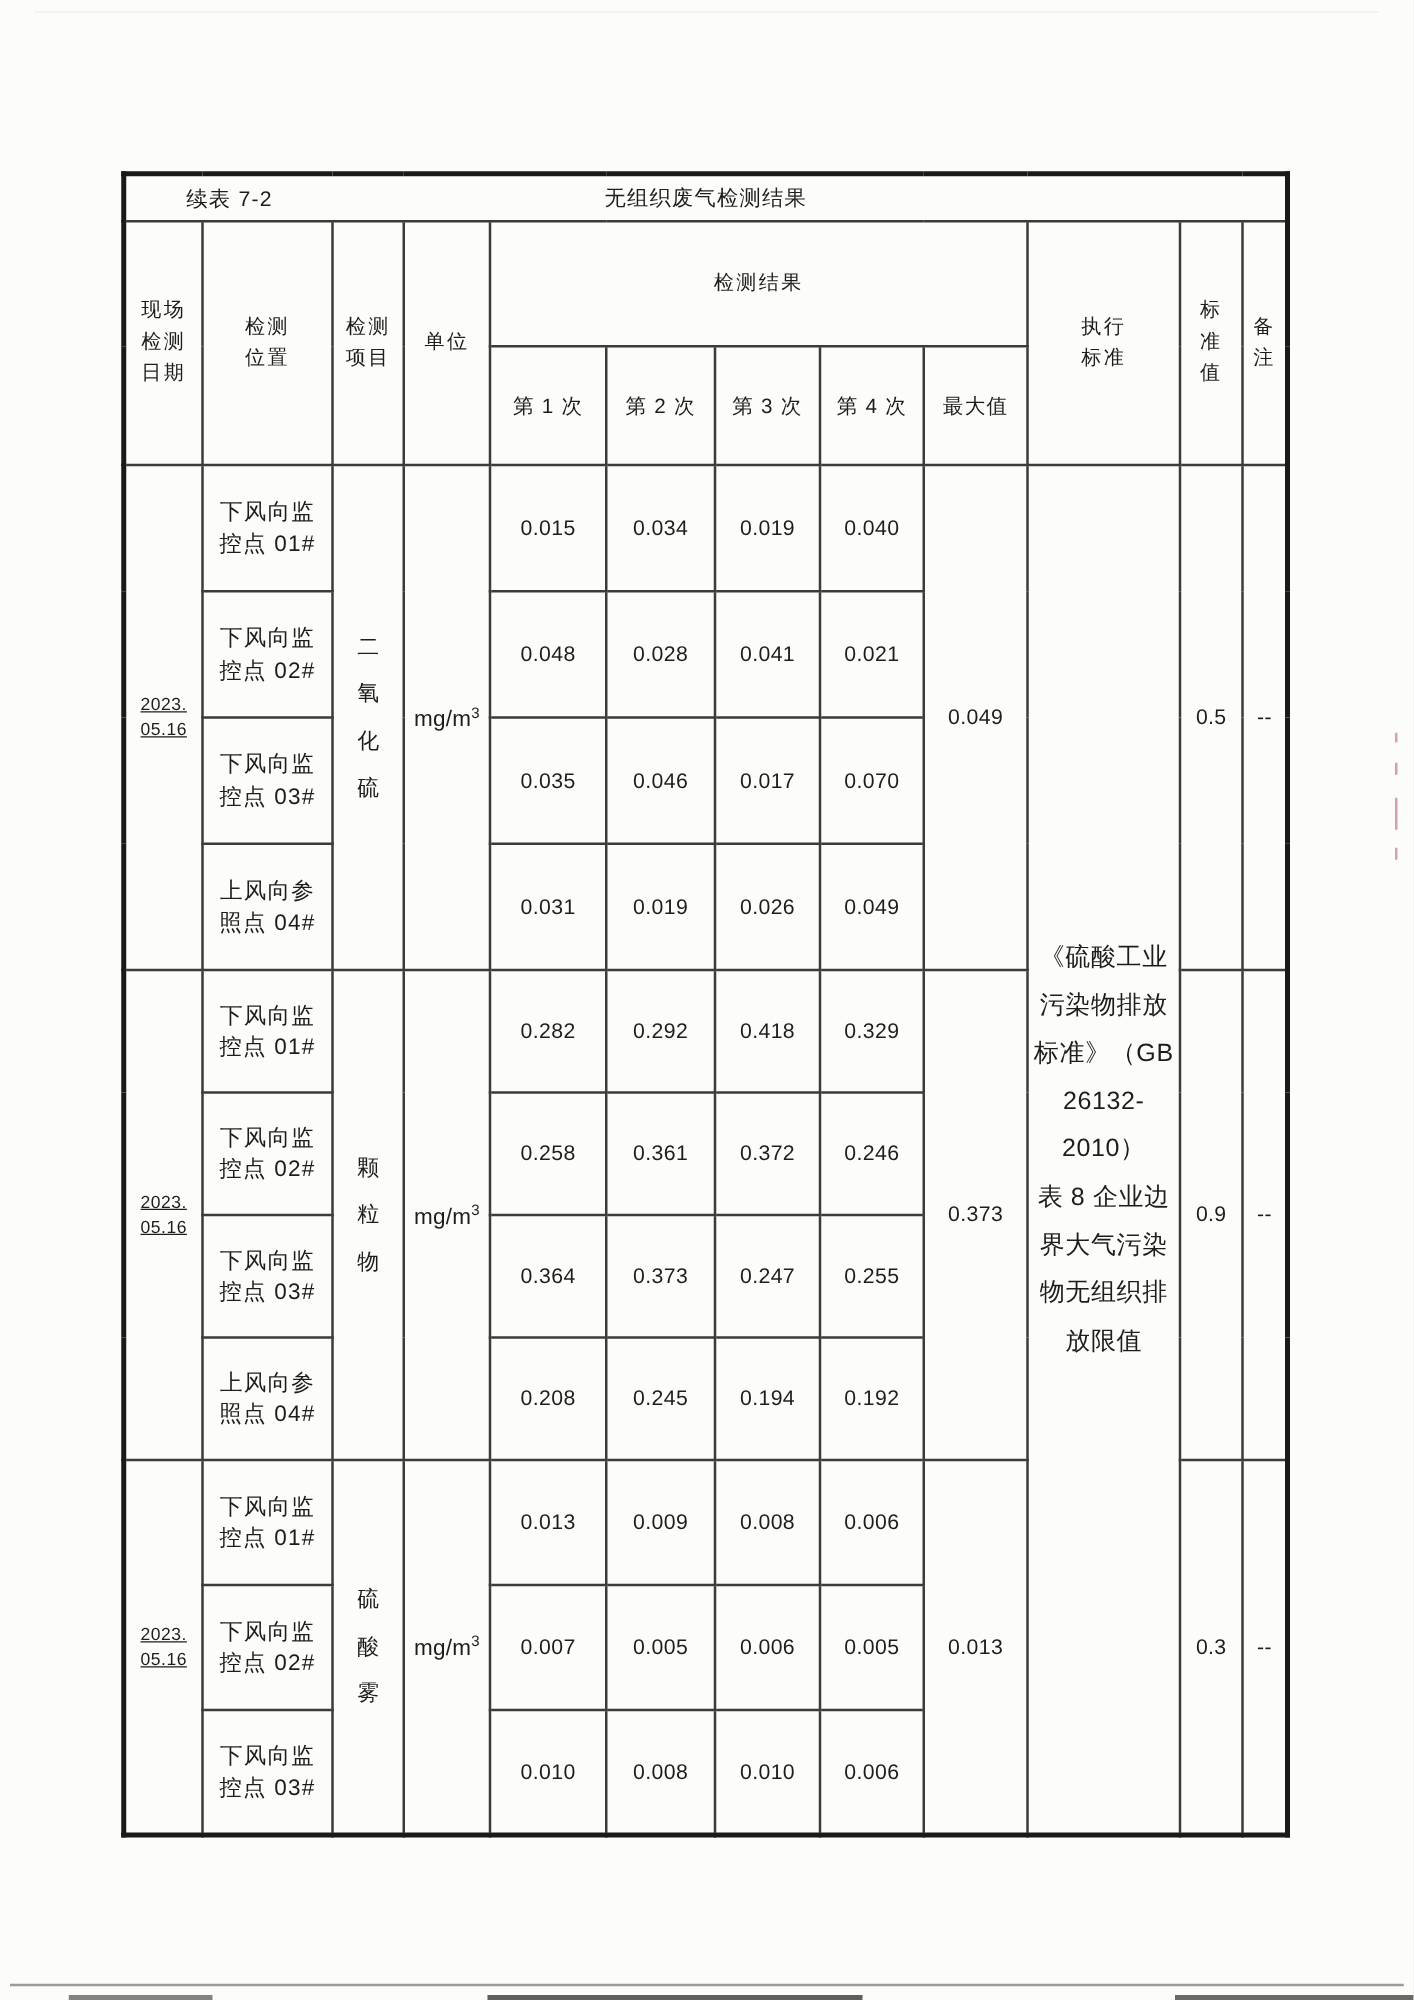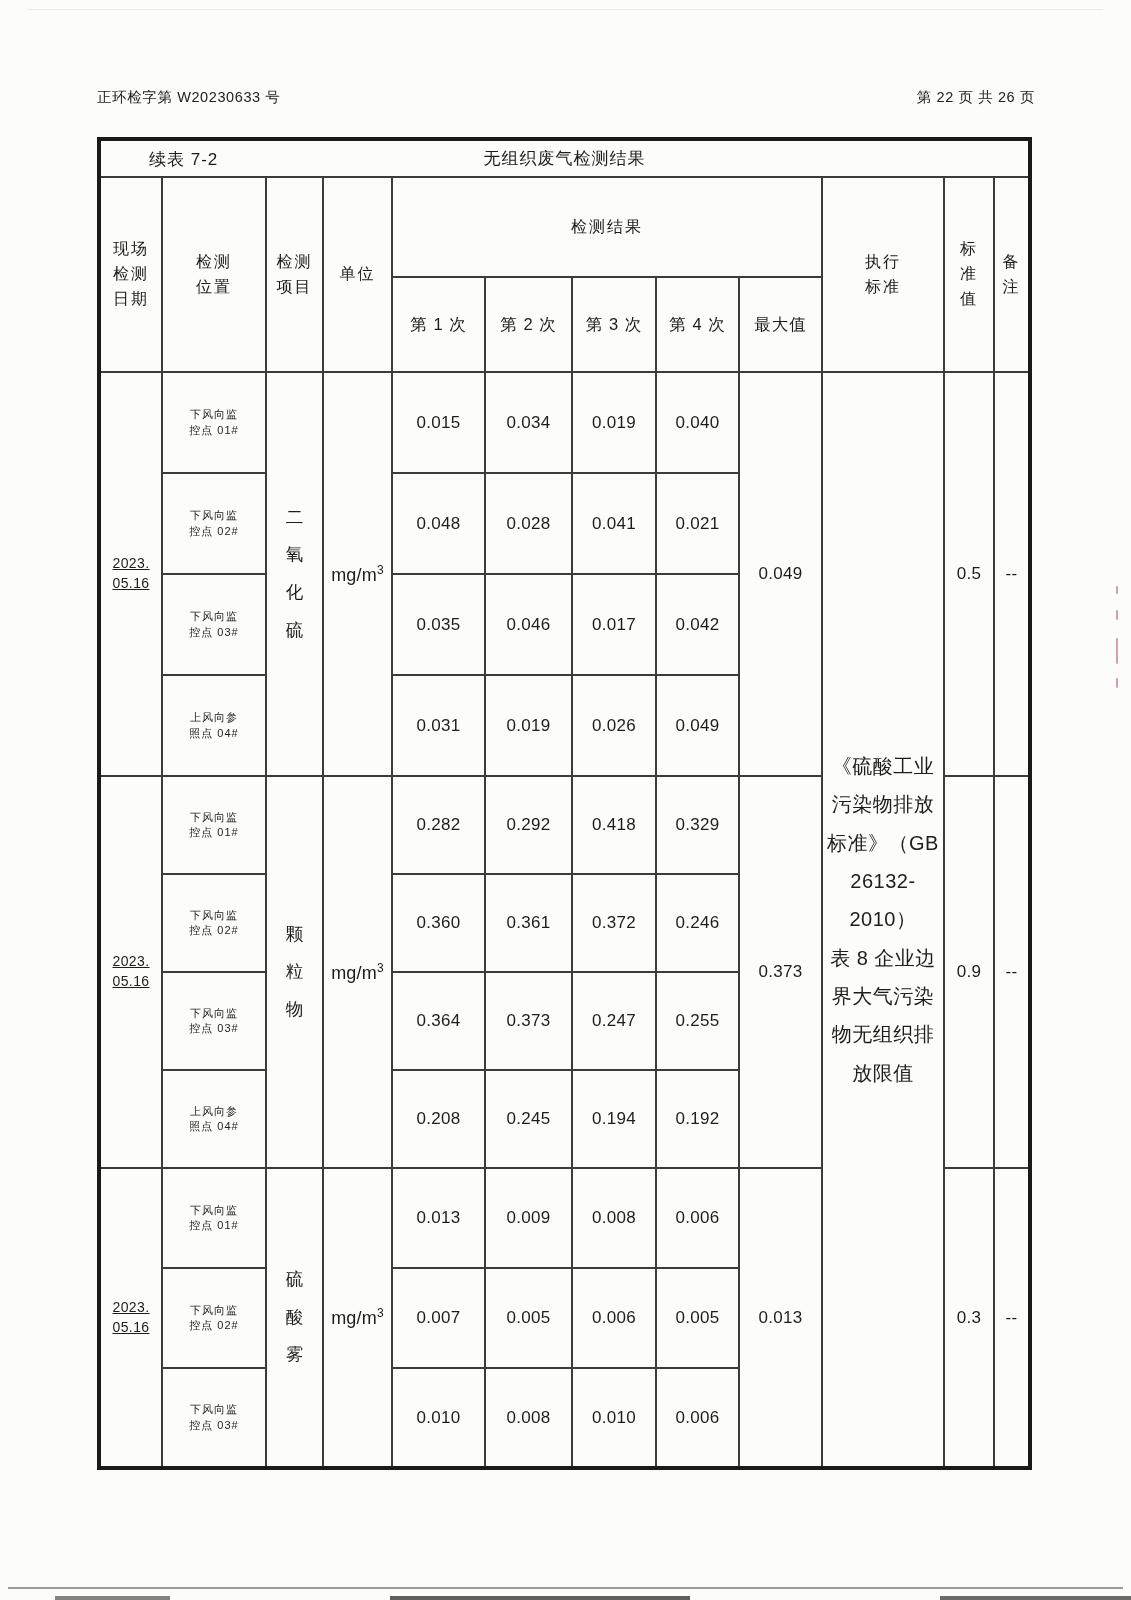--- a/index.html
+++ b/index.html
@@ -34,21 +34,21 @@
   tr.r-s2     { height:98px; }
   tr.r-s3     { height:100px; }
 
   .title-cell { position:relative; font-size:17px; letter-spacing:1px; }
   .title-sub  { position:absolute; left:48px; top:50%; transform:translateY(-50%); }
 
   .hdr  { font-size:16px; line-height:1.55; letter-spacing:2px; }
   .hdr-run { font-size:16.5px; letter-spacing:1px; }
 
   .datec { font-size:14px; line-height:1.4; letter-spacing:0.4px;text-decoration:underline; }
-  .loc   { font-size:11px; line-height:1.4; letter-spacing:1px; }
+  .loc   { font-size:18px; line-height:1.4; letter-spacing:1px; }
   .vert  { font-size:17.5px; line-height:2.15; }
   .unit  { font-size:18px; letter-spacing:0.2px;margin-left:33px; }
   .unit sup { font-size:12px; }
   .num   { font-size:17px; letter-spacing:0.3px; }
   .std   { font-size:20px; line-height:1.92; letter-spacing:0.5px; }
 
   
   .scan-line-top { position:absolute; top:9px; left:28px; width:1075px; height:1px; background:#ececea; }
   .scan-line-bottom { position:absolute; top:1587px; left:8px; width:1115px; height:2px; background:#9b9b97; }
   .scan-edge-a { position:absolute; top:1596px; left:55px;  width:115px; height:4px; background:#82827e; }
@@ -58,24 +58,20 @@
   .rm1 { top:586px; height:8px; }
   .rm2 { top:610px; height:10px; }
   .rm3 { top:638px; height:26px; }
   .rm4 { top:678px; height:10px; }
 </style>
 </head>
 <body>
 
 <div class="page">
 
-  <div class="page-header">
-    <span>正环检字第 W20230633 号</span>
-    <span>第 22 页 共 26 页</span>
-  </div>
 
   <table class="report">
     <colgroup>
       <col style="width:63px">
         <col style="width:104px">
         <col style="width:57px">
         <col style="width:69px">
       <col style="width:93px">
         <col style="width:87px">
         <col style="width:84px">
@@ -153,21 +149,21 @@
       <td class="num">0.028</td>
       <td class="num">0.041</td>
       <td class="num">0.021</td>
     </tr>
     <tr class="r-s1">
       <td class="loc pre">下风向监
 控点 03#</td>
       <td class="num">0.035</td>
       <td class="num">0.046</td>
       <td class="num">0.017</td>
-      <td class="num">0.042</td>
+      <td class="num">0.070</td>
     </tr>
     <tr class="r-s1">
       <td class="loc pre">上风向参
 照点 04#</td>
       <td class="num">0.031</td>
       <td class="num">0.019</td>
       <td class="num">0.026</td>
       <td class="num">0.049</td>
     </tr>
 
@@ -184,21 +180,21 @@
       <td class="num">0.292</td>
       <td class="num">0.418</td>
       <td class="num">0.329</td>
       <td rowspan="4" class="num">0.373</td>
       <td rowspan="4" class="num">0.9</td>
       <td rowspan="4" class="num">--</td>
     </tr>
     <tr class="r-s2">
       <td class="loc pre">下风向监
 控点 02#</td>
-      <td class="num">0.360</td>
+      <td class="num">0.258</td>
       <td class="num">0.361</td>
       <td class="num">0.372</td>
       <td class="num">0.246</td>
     </tr>
     <tr class="r-s2">
       <td class="loc pre">下风向监
 控点 03#</td>
       <td class="num">0.364</td>
       <td class="num">0.373</td>
       <td class="num">0.247</td>

